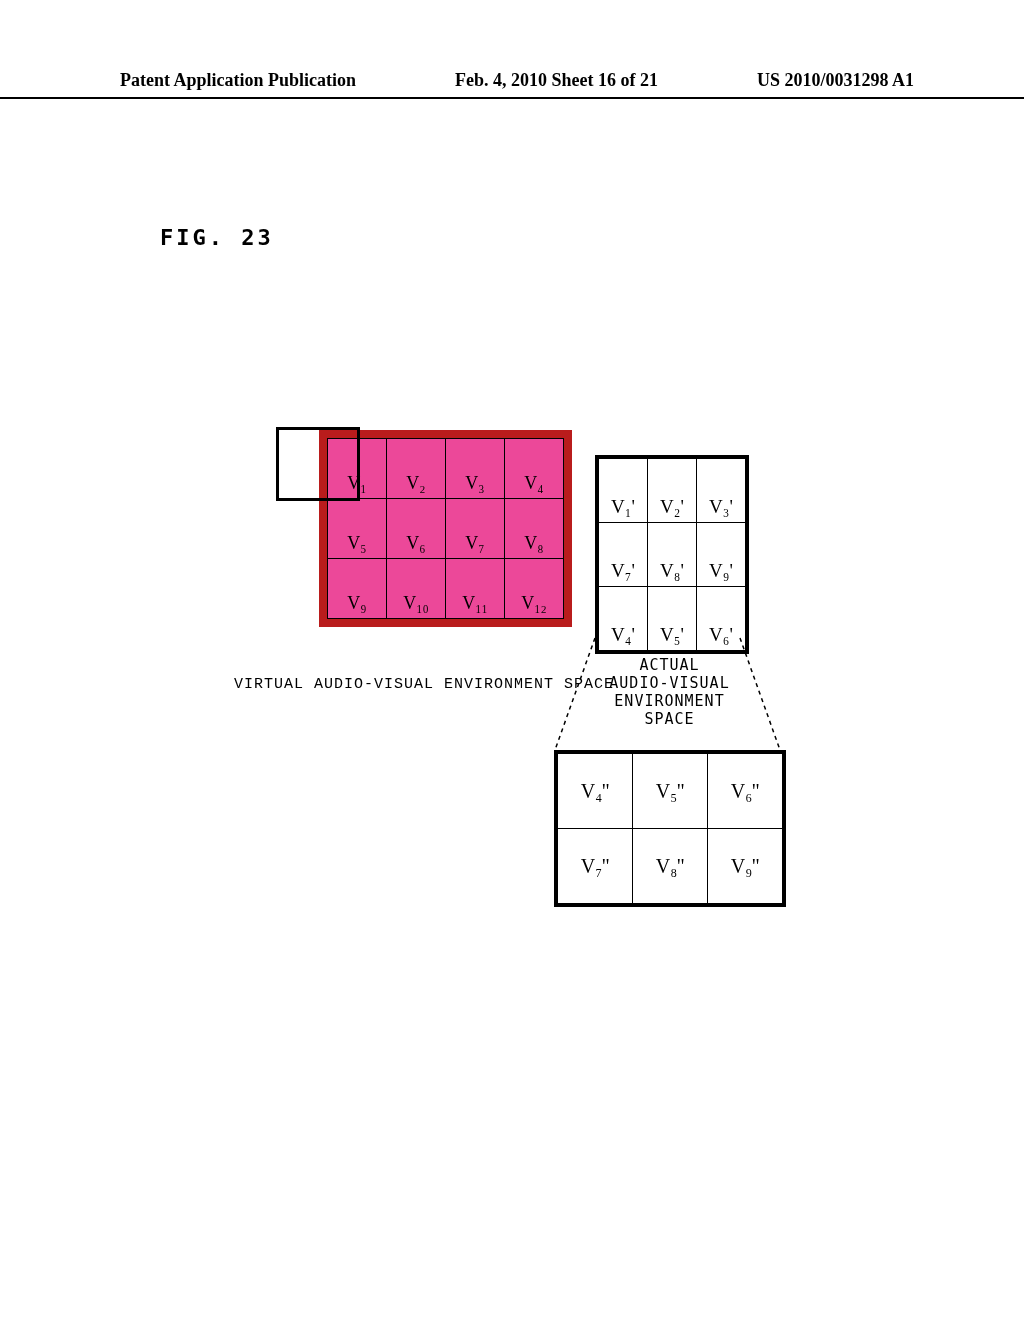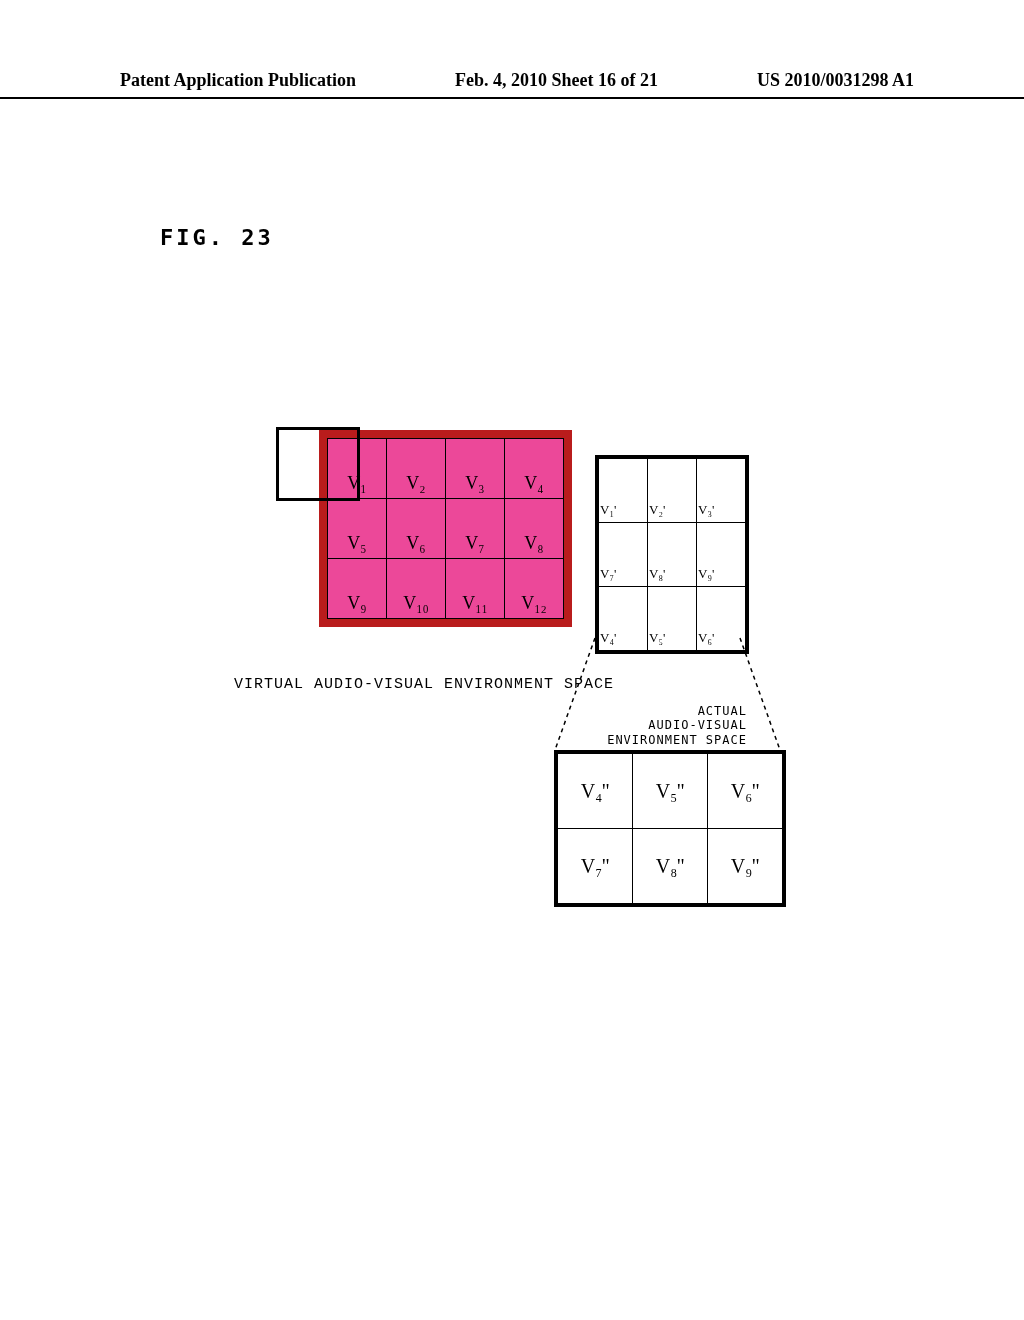--- a/index.html
+++ b/index.html
@@ -78,23 +78,23 @@
   .grid3s {
     position: absolute;
     top: 455px;
     left: 595px;
     border: 3px solid #000;
   }
   .grid3s td {
     border: 1px solid #000;
     width: 46px;
     height: 58px;
-    text-align: left;
+    text-align: center;
     vertical-align: bottom;
-    font-size: 13px;
+    font-size: 19px;
     padding-bottom: 4px;
   }
   .grid3s table { border-collapse: collapse; }
 
   
   .grid3l {
     position: absolute;
     top: 750px;
     left: 554px;
     border: 3px solid #000;
@@ -116,26 +116,25 @@
     left: 234px;
     font-family: Liberation Mono, monospace;
     font-size: 15px;
     letter-spacing: 1px;
   }
   .cap-actual {
     position: absolute;
     top: 656px;
     left: 592px;
     width: 155px;
-    text-align: right;
+    text-align: center;
     font-family: monospace;
-    font-size: 12px;
+    font-size: 15px;
     letter-spacing: 1px;
     line-height: 1.2;
-    margin-top: 48px;
   }
   .cap-after {
     position: absolute;
     top: 1002px;
     left: 495px;
     width: 350px;
     text-align: center;
     font-family: monospace;
     font-size: 15px;
     letter-spacing: 1px;

